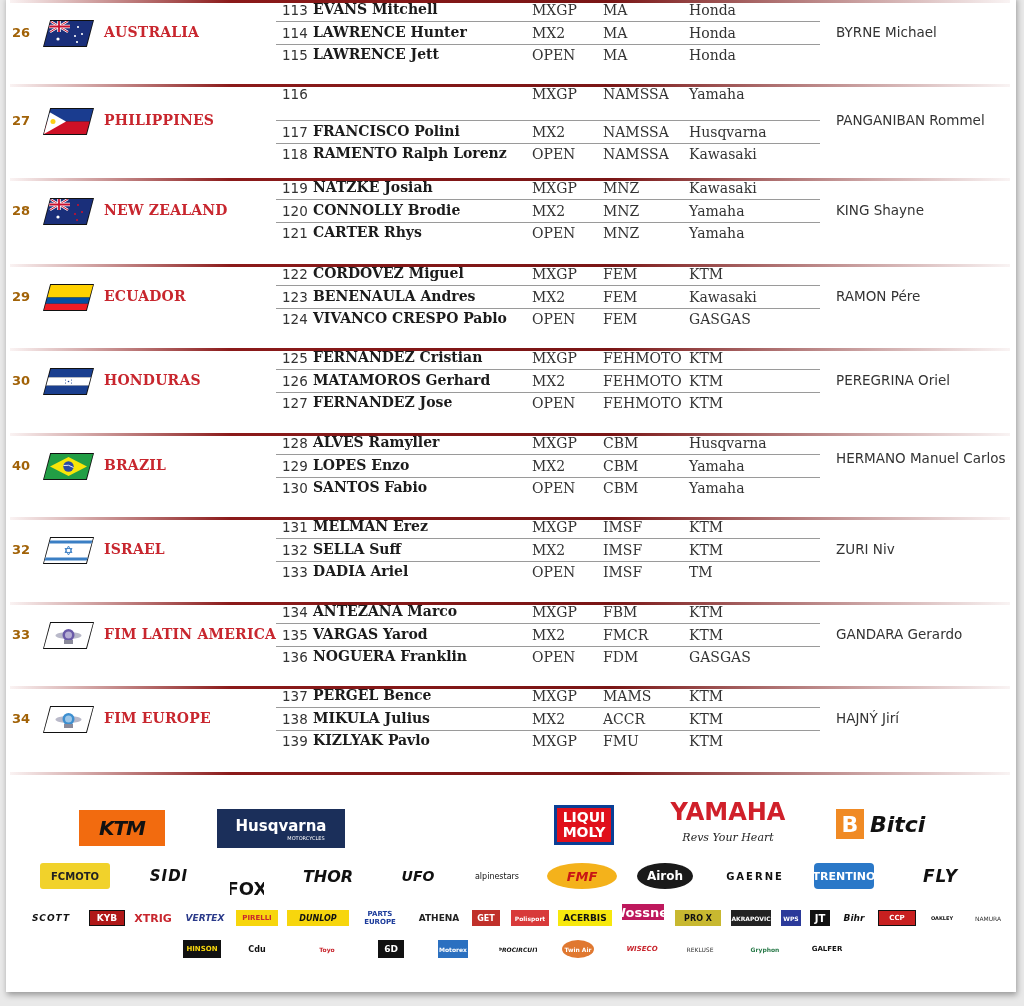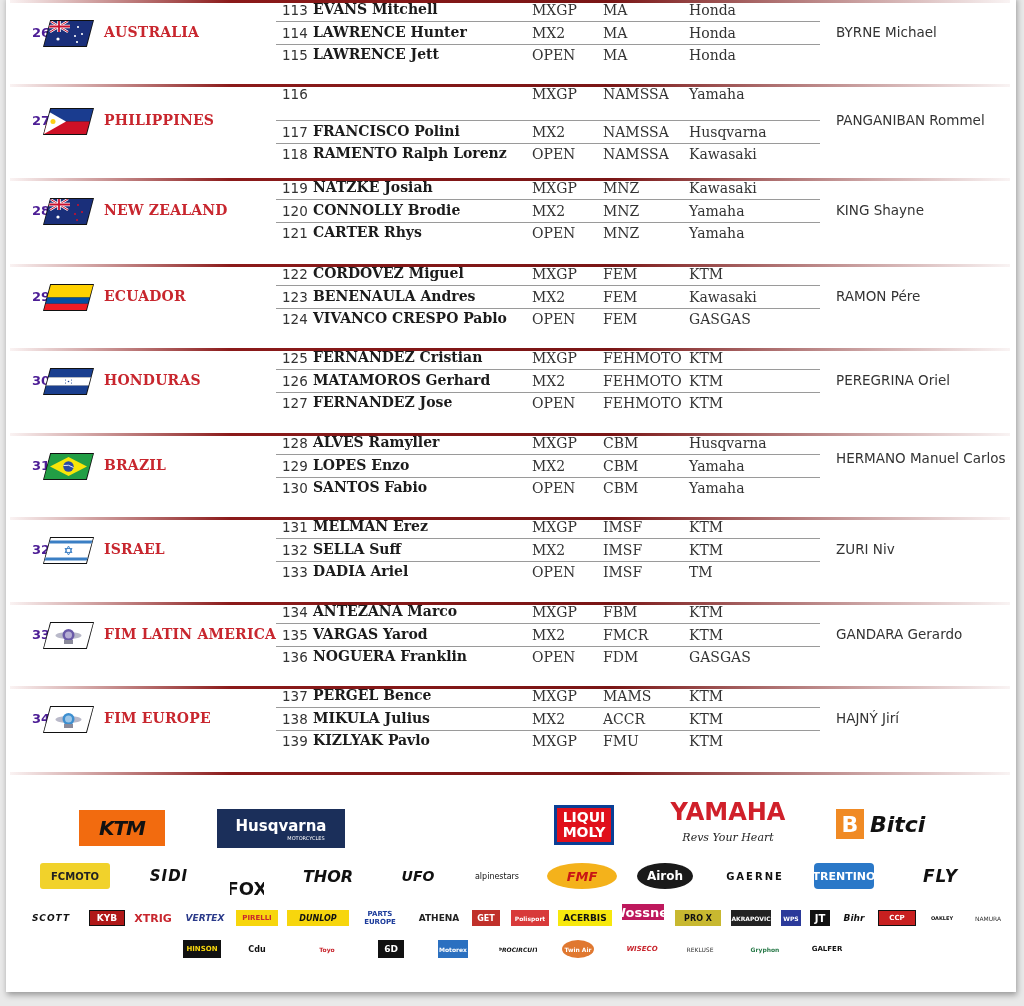--- a/index.html
+++ b/index.html
@@ -10,22 +10,22 @@
     background: #fff; box-shadow: 1px 3px 6px rgba(0,0,0,0.35);
   }
   .team {
     position: absolute; left: 0; width: 1010px; height: 84px;
   }
   .team .divider {
     position: absolute; left: 4px; right: 6px; top: 0; height: 3px;
     background: linear-gradient(to right, rgba(160,20,20,0.05) 0%, #8b1a1a 22%, #7a1515 60%, rgba(140,30,30,0.05) 100%);
   }
   .team-num {
-    position: absolute; left: 26px; font-family: "DejaVu Sans", sans-serif; font-weight: bold;
-    font-size: 13px; color: #4c1d95;
+    position: absolute; left: 6px; font-family: "DejaVu Sans", sans-serif; font-weight: bold;
+    font-size: 13px; color: #a16207;
   }
   .flag {
     position: absolute; left: 38px; width: 49px; height: 25px;
     clip-path: polygon(14% 0, 100% 0, 86% 100%, 0 100%);
     border: none;
   }
   .flag-outline {
     position: absolute; left: 37px; width: 51px; height: 27px;
     clip-path: polygon(14% 0, 100% 0, 86% 100%, 0 100%);
     background: #111;
@@ -246,21 +246,21 @@
         <span class="rider-class" style="top: 0px;">OPEN</span>
         <span class="rider-fed" style="top: 0px;">FEHMOTO</span>
         <span class="rider-bike" style="top: 0px;">KTM</span>
       </div>
       <div style="position: absolute; left: 270px; width: 544px; height: 1px; background: rgb(154, 154, 154); top: 21px;"></div>
       <div style="position: absolute; left: 270px; width: 544px; height: 1px; background: rgb(154, 154, 154); top: 44px;"></div>
       <span class="manager" style="top: 25px;">PEREGRINA Oriel</span>
     </div>
     <div class="team" style="top: 437px;">
       <div class="divider"></div>
-      <span class="team-num" style="top: 25px;">31</span>
+      <span class="team-num" style="top: 25px;">40</span>
       <div class="flag-outline" style="top: 20px;"></div>
       <div class="flag" style="top: 21px;"><svg width="49" height="25" viewBox="0 0 49 25" xmlns="http://www.w3.org/2000/svg">
           <rect width="49" height="25" fill="#229e45"></rect>
         <path d="M24.5 3 L43 12.5 L24.5 22 L6 12.5 Z" fill="#f8e509"></path>
         <circle cx="24.5" cy="12.5" r="5.2" fill="#2b49a3"></circle>
         <path d="M19.5 11.5 Q24.5 10 29.5 13.5" stroke="#fff" stroke-width="0.9" fill="none"></path>
         </svg></div>
       <span class="team-name" style="top: 24px;">BRAZIL</span>
       <div class="rider-row" style="top: 2px; height: 20px;">
         <span class="rider-num" style="top: 0px;">128</span>

